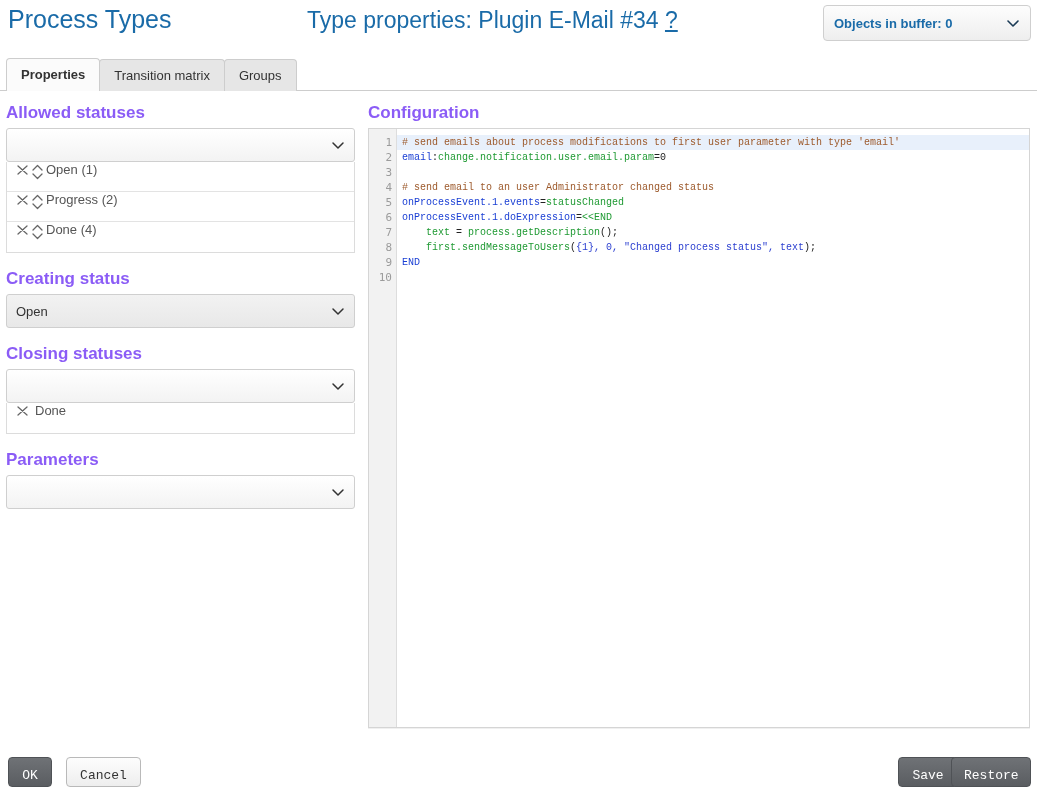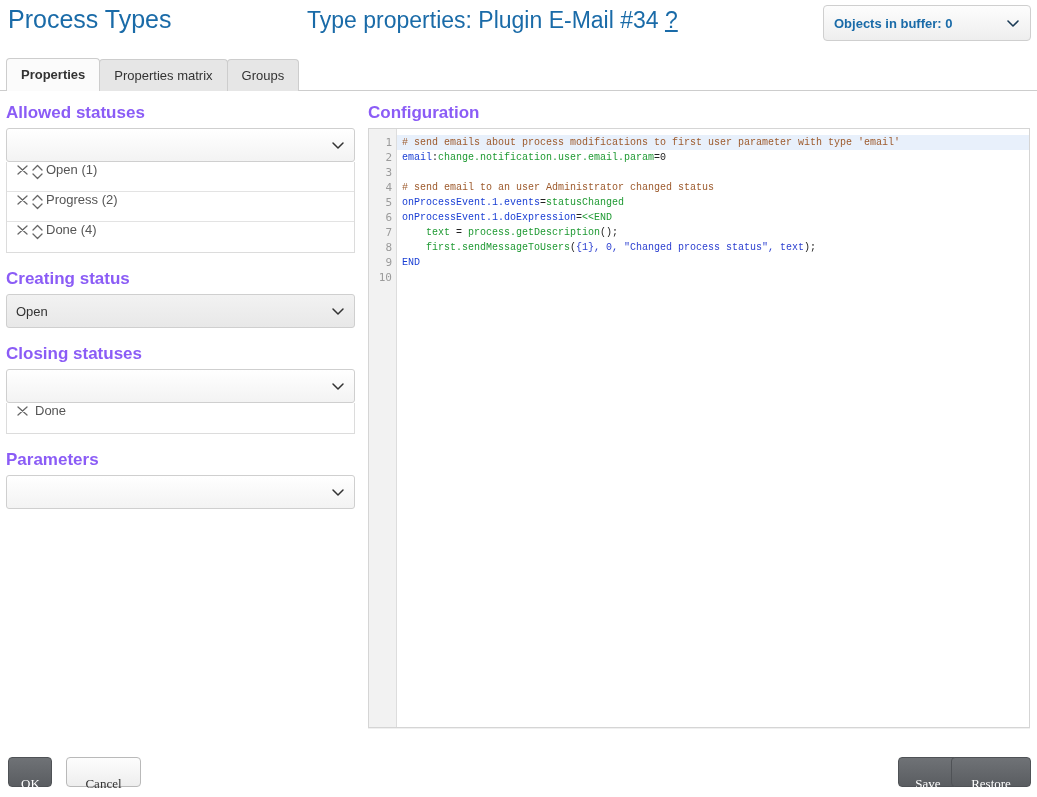--- a/index.html
+++ b/index.html
@@ -258,24 +258,24 @@
     bottom: 8px;
     height: 32px;
   }
   .btn {
     position: absolute;
     height: 30px;
     min-width: 44px;
     border-radius: 4px;
     border: 1px solid #b9b9b9;
     font-size: 13px;
-    font-family: Liberation Serif, serif;
-    box-sizing: border-box;
-    cursor: pointer;
-    padding: 12px 12px;
+    font-family: Liberation Mono, monospace;
+    box-sizing: border-box;
+    cursor: pointer;
+    padding: 4px 12px;
     line-height: 28px;
     text-align: center;
   }
   .btn.light {
     background: linear-gradient(to bottom, #fdfdfd 0%, #eeeeee 100%);
     color: #333;
   }
   .btn.dark {
     background: linear-gradient(to bottom, #6f7276 0%, #5a5d61 100%);
     border-color: #4f5256;
@@ -299,21 +299,21 @@
     <span class="buffer-label">Objects in buffer: 0</span>
     <span class="chev">
       <svg width="14" height="14" viewBox="0 0 14 14">
           <path d="M2 5 L7 10 L12 5" fill="none" stroke="#1a3a55" stroke-width="1.6" stroke-linecap="round" stroke-linejoin="round"></path>
         </svg>
     </span>
   </div>
 </div>
 
 <div class="tabbar">
-  <div class="tab active">Properties</div><div class="tab">Properties matrix</div><div class="tab">Groups</div>
+  <div class="tab active">Properties</div><div class="tab">Transition matrix</div><div class="tab">Groups</div>
 </div>
 
 <div class="content">
 
   <div class="col-left">
 
     <div class="field-label">Allowed statuses</div>
     <div class="selectbox">
       <span class="sel-value"></span>
       <span class="chev">

